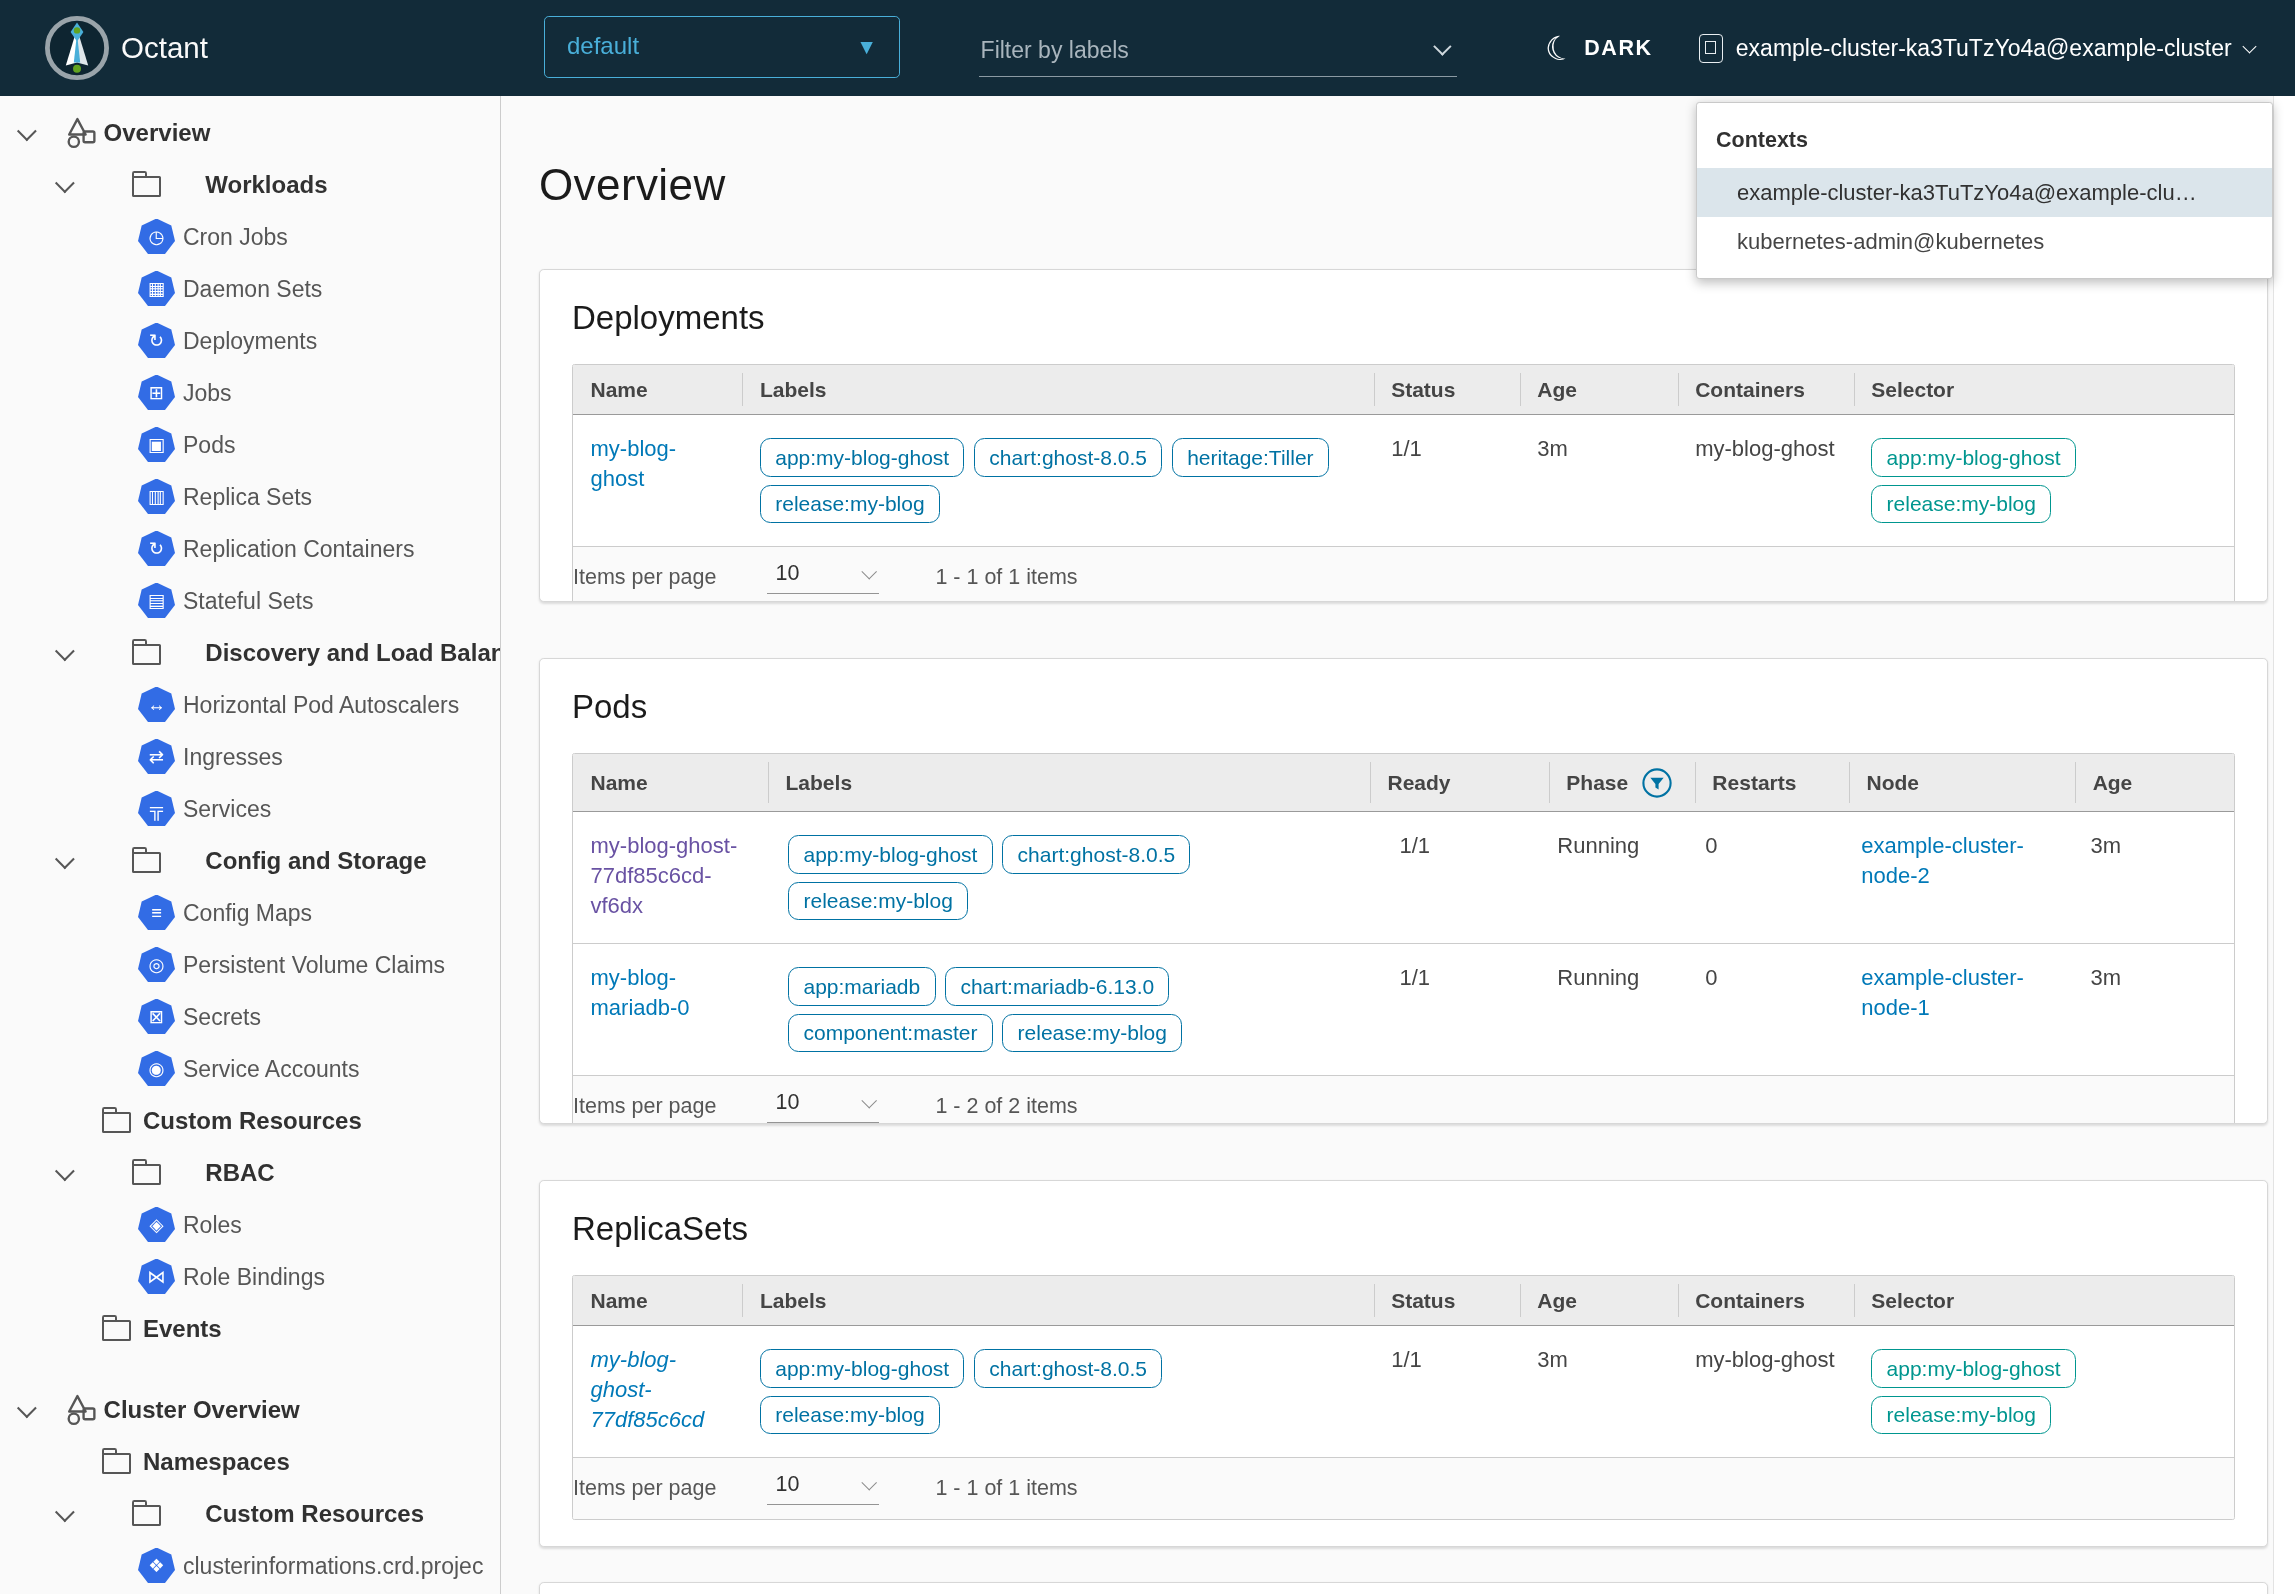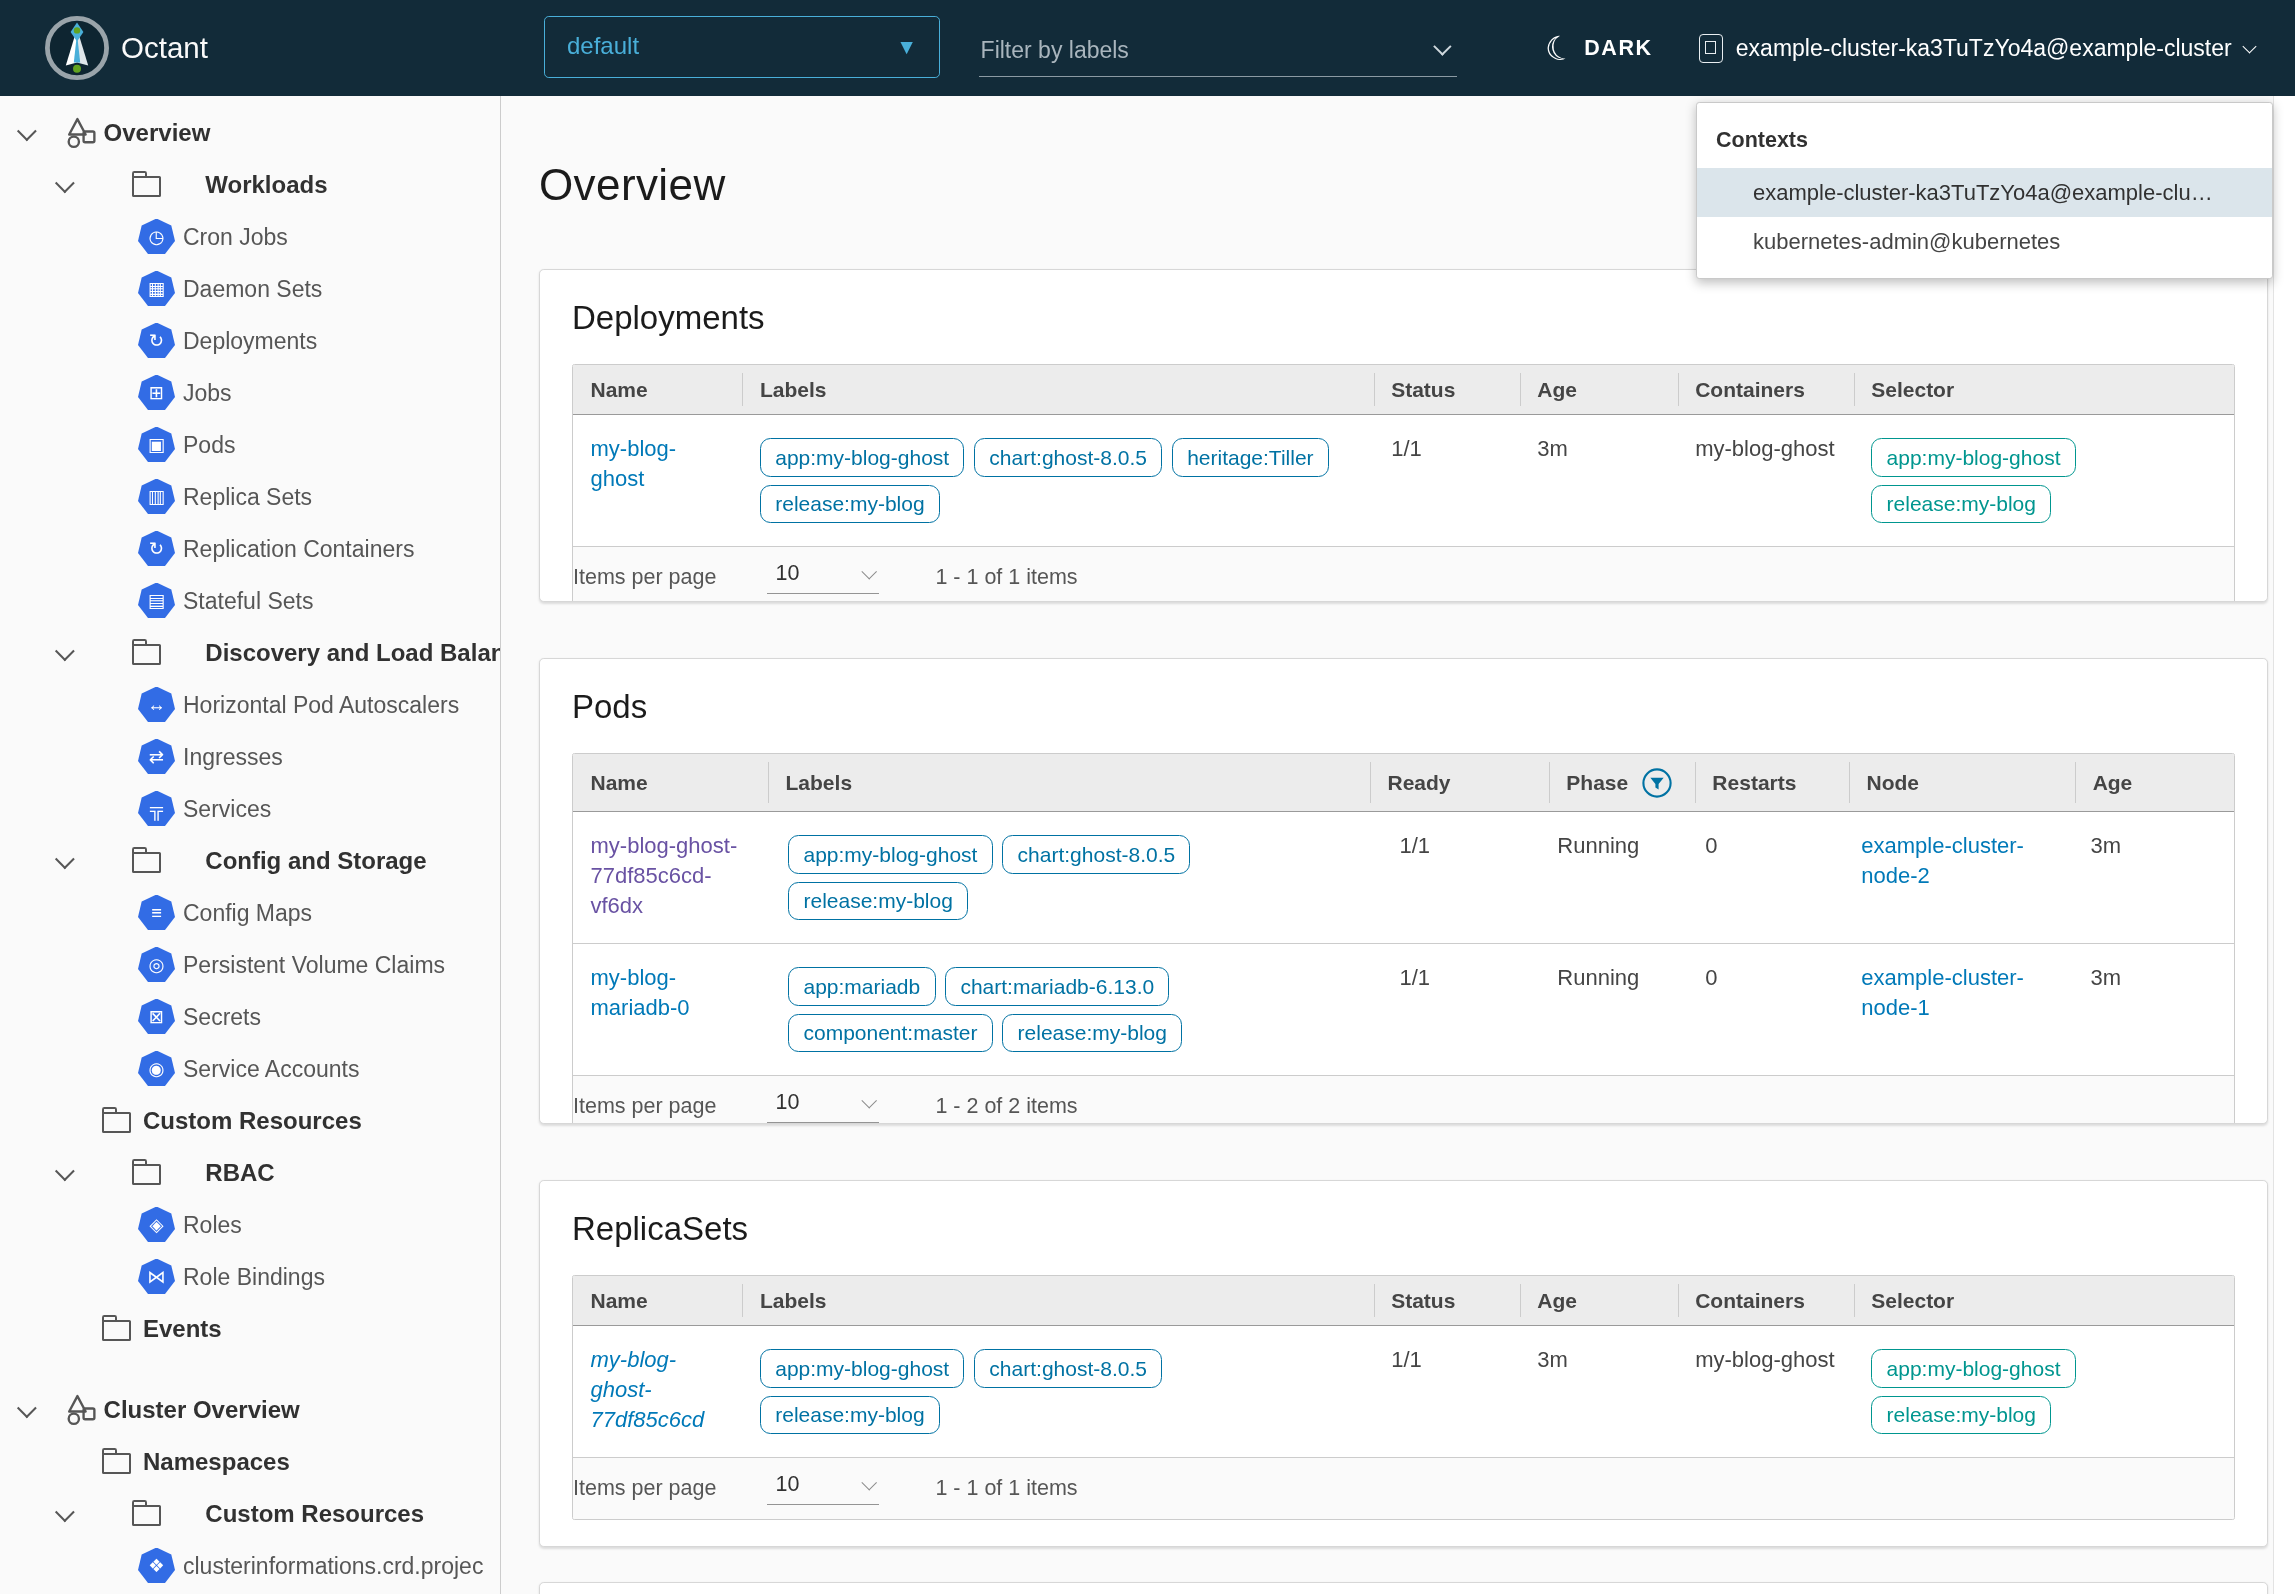--- a/index.html
+++ b/index.html
@@ -6,38 +6,38 @@
   html,body { width:2295px; height:1594px; overflow:hidden; }
   body {
     font-family:"Liberation Sans","DejaVu Sans",sans-serif;
     background:#fafafa; color:#454545; position:relative;
   }
 
   
   .header { position:absolute; left:0; top:0; width:2295px; height:96px; background:#122b39; z-index:5; }
   .logo { position:absolute; left:45px; top:16px; width:64px; height:64px; }
   .app-name { position:absolute; left:121px; top:0; height:96px; line-height:96px; color:#fafafa; font-size:29.5px; }
-  .ns-select { position:absolute; left:544px; top:16px; width:396px; height:62px; border:1.6px solid #49afd9; border-radius:4.8px; color:#49afd9; font-size:24px; line-height:57px; padding:0 22px; }
+  .ns-select { position:absolute; left:544px; top:16px; width:356px; height:62px; border:1.6px solid #49afd9; border-radius:4.8px; color:#49afd9; font-size:24px; line-height:57px; padding:0 22px; }
   .ns-caret { position:absolute; right:22px; top:0.8px; font-size:21px; color:#49afd9; }
   .filter-field { position:absolute; left:979px; top:29px; width:478px; height:48px; border-bottom:0.8px solid #8b9aa3; }
   .filter-placeholder { font-size:23px; color:#a9b5bd; line-height:43px; padding-left:1.6px; }
   .chev-css { display:inline-block; width:12.8px; height:12.8px; border-right:2px solid #cfd8dd; border-bottom:2px solid #cfd8dd; transform:rotate(45deg); }
   .filter-chevron { position:absolute; right:8px; top:11px; }
   .theme { position:absolute; left:1545px; top:0; height:96px; display:flex; align-items:center; color:#fff; }
   .moon { font-size:33px; margin-right:9.6px; transform:rotate(-14deg); line-height:1; }
   .theme-label { font-size:21.5px; font-weight:700; letter-spacing:1.6px; }
   .context { position:absolute; left:1699px; top:0; height:96px; display:flex; align-items:center; color:#fff; font-size:23px; }
   .ctx-icon { width:24px; height:29px; border:1.6px solid #e9eef1; border-radius:4px; position:relative; margin-right:12.8px; flex:none; }
   .ctx-icon::after { content:""; position:absolute; left:4.8px; top:6.4px; width:9.6px; height:11px; border:1.6px solid #e9eef1; }
   .ctx-chev { width:9.6px; height:9.6px; border-right:1.6px solid #fff; border-bottom:1.6px solid #fff; transform:rotate(45deg) translateY(-2.4px); margin-left:11px; }
 
   
   .context-menu { position:absolute; left:1696px; top:102px; width:577px; background:#fff; border:0.8px solid #c9c9c9; border-radius:3.2px; box-shadow:0 3.2px 11px rgba(0,0,0,.25); z-index:30; padding:6.4px 0 12.8px; }
   .cm-title { font-size:21.5px; font-weight:700; color:#313131; padding:19px 19px 14.3px; }
-  .cm-item { height:49px; line-height:49px; padding-left:56px; font-size:22px; color:#454545; white-space:nowrap; overflow:hidden; }
+  .cm-item { height:49px; line-height:49px; padding-left:40px; font-size:22px; color:#454545; white-space:nowrap; overflow:hidden; }
   .cm-item.selected { background:#dbe5eb; color:#313131; }
 
   
   .sidebar { position:absolute; left:0; top:96px; width:501px; height:1498px; background:#fafafa; border-right:0.8px solid #ccc; padding-top:11px; overflow:hidden; }
   .side-item { height:52px; display:flex; align-items:center; white-space:nowrap; overflow:hidden; }
   .side-item.root { padding-left:17.5px; }
   .side-item.group { padding-left:56px;gap:32px; }
   .side-item.group-plain { padding-left:102px; }
   .side-item.leaf { padding-left:138px; }
   .side-spacer { height:29px; }

